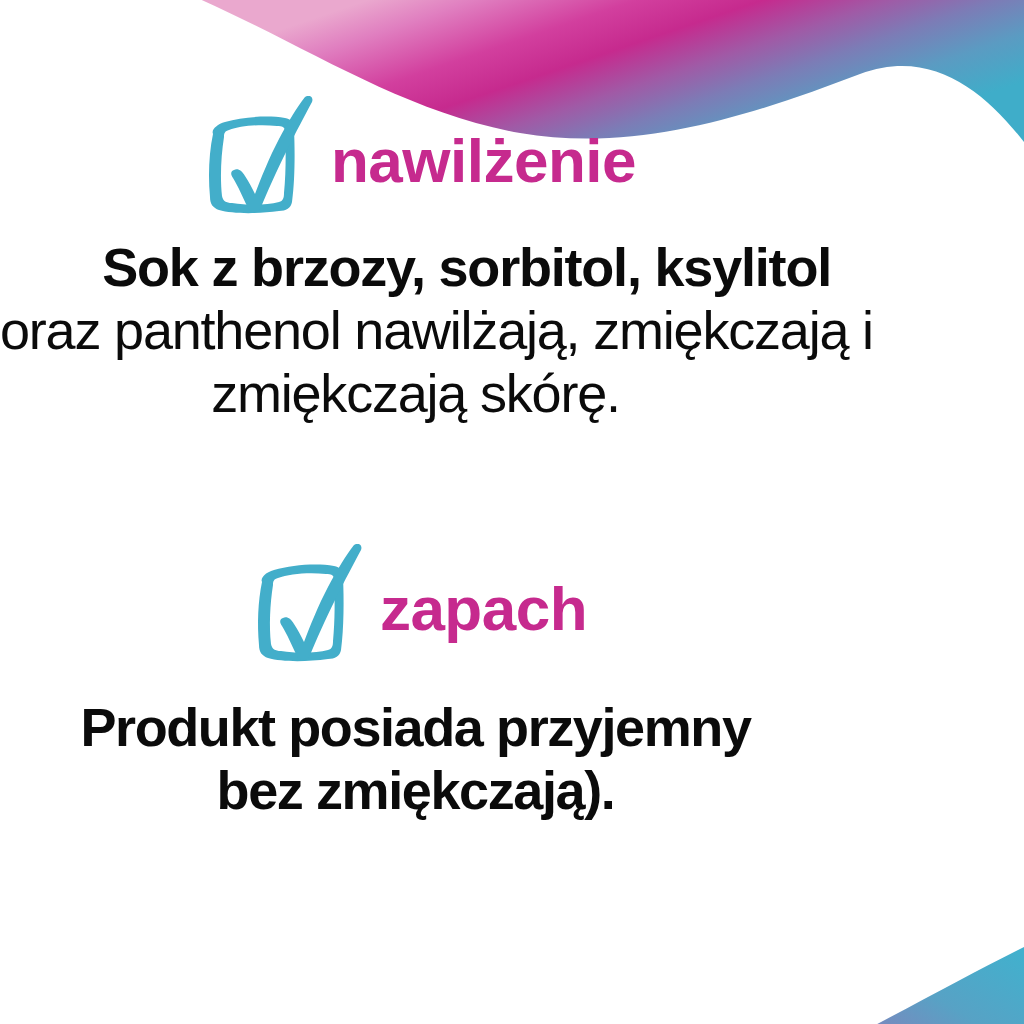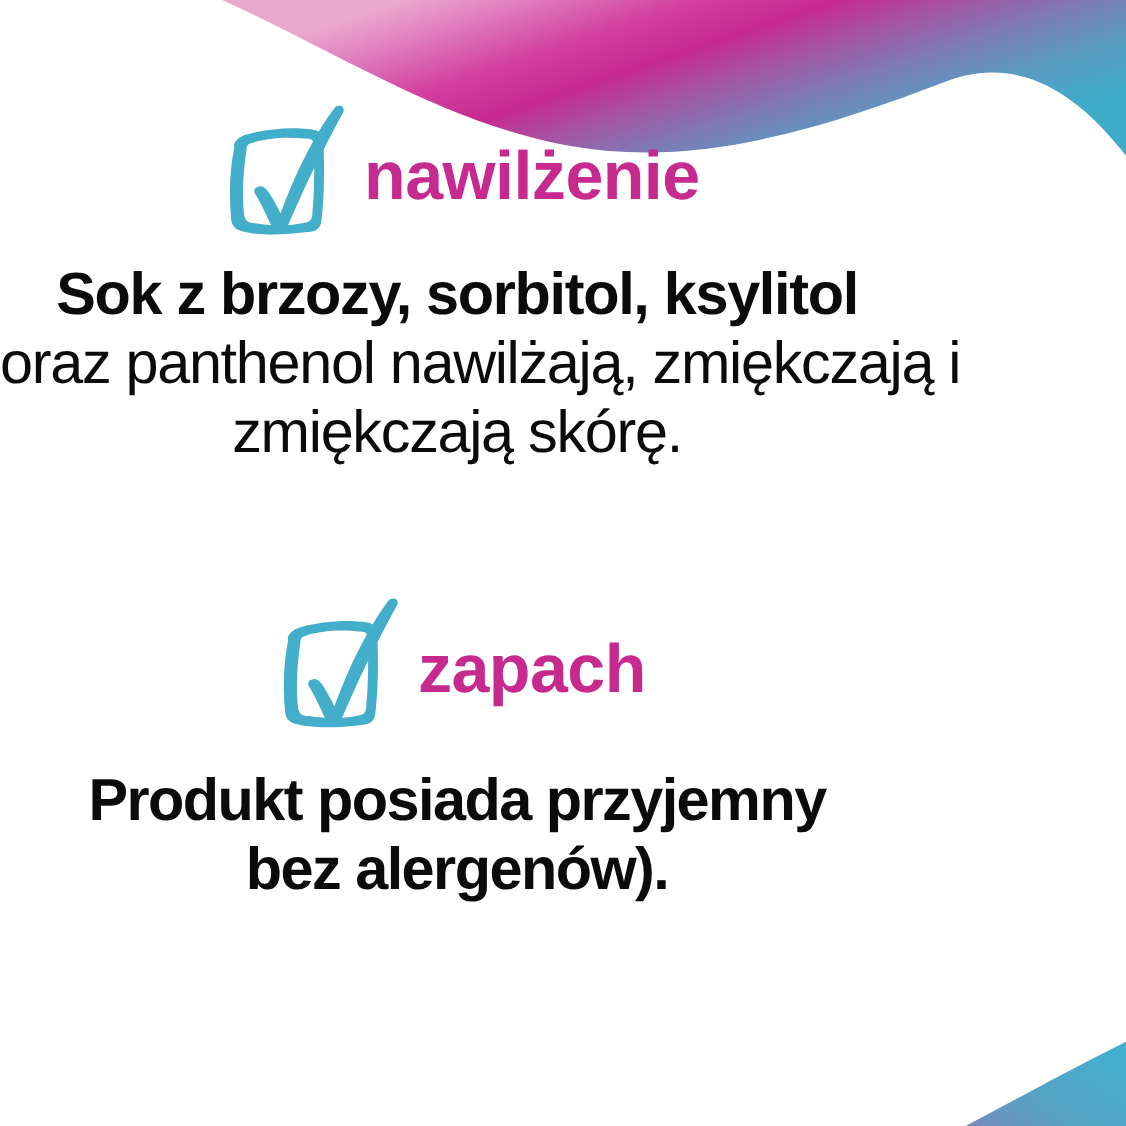--- a/index.html
+++ b/index.html
@@ -37,21 +37,21 @@
   .body-block{margin-top:14px;}
   .body-line{
     color:#0b0b0b;
     font-size:54px;
     line-height:63px;
     font-weight:400;
     letter-spacing:-1.2px;
     white-space:nowrap;
   }
   .body-line b{font-weight:400;}
-  .body-line.bold{font-weight:700;}
+  .body-line.bold{font-weight:700;text-align:right;}
   #section-scent .body-block{margin-top:26px;}
   #section-scent .body-line{letter-spacing:-1.4px;font-weight:bold;}
 </style>
 </head>
 <body>
 
 <div id="stage">
 
   <svg class="wave-layer" viewBox="0 0 1024 1024" width="1024" height="1024" aria-hidden="true">
     <defs>
@@ -165,17 +165,17 @@
                    C 63 118, 56 118, 53 112
                    C 48 102, 43 90, 38 82
                    C 35 78, 36 75, 39 74 Z"></path>
         </g>
       </svg>
       <div class="head-title">zapach</div>
     </div>
 
     <div class="body-block">
       <div class="body-line">Produkt posiada przyjemny</div>
-      <div class="body-line">bez alergenów).</div>
+      <div class="body-line">bez zmiękczają).</div>
     </div>
   </div>
 
 </div>
 
 </body></html>

